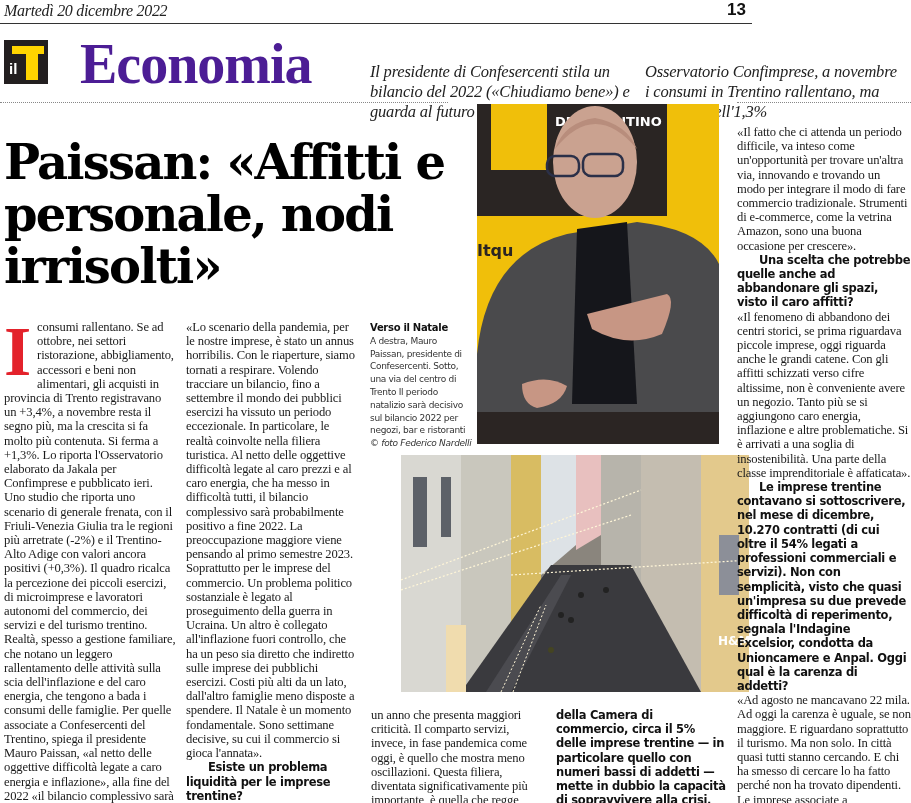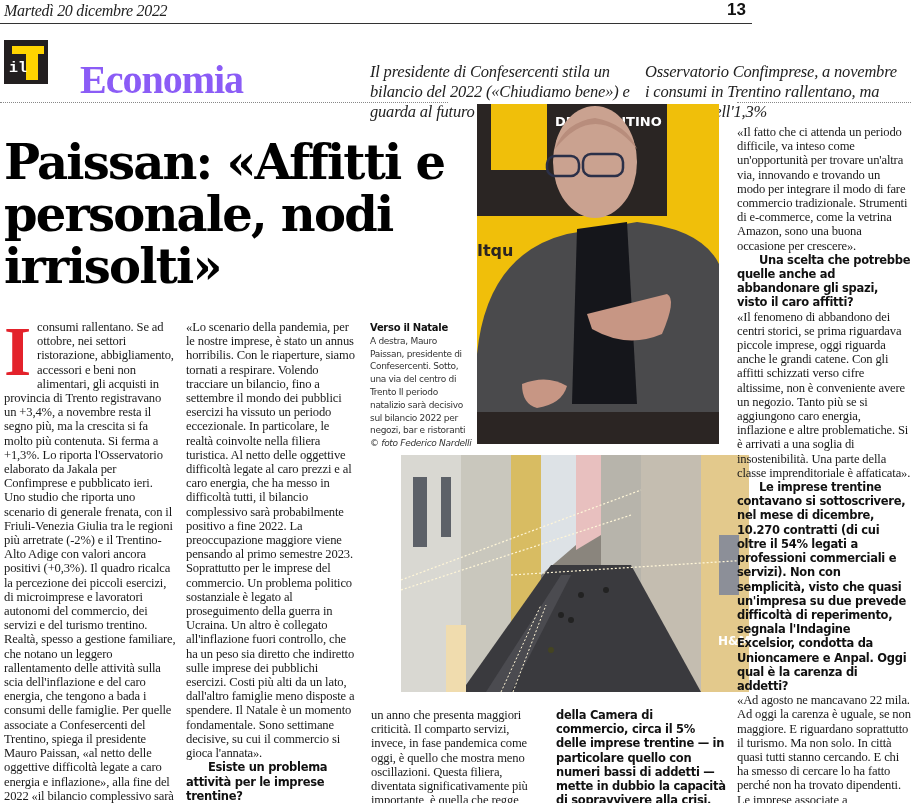--- a/index.html
+++ b/index.html
@@ -6,23 +6,23 @@
   html, body { width: 911px; height: 803px; background: #ffffff; overflow: hidden; }
   body { position: relative; font-family: "DejaVu Serif", serif; color: #1a1a1a; }
 
   .topbar { position: absolute; left: 0; top: 0; width: 752px; height: 24px; border-bottom: 1.5px solid #333; }
   .topbar .date { position: absolute; left: 4px; top: 2px; font-family: "Liberation Serif", serif; font-style: italic; font-size: 16px; color: #222; letter-spacing: -0.3px; }
   .topbar .pagenum { position: absolute; right: 6px; top: 0px; font-family: "Liberation Sans", sans-serif; font-weight: bold; font-size: 17px; color: #111; }
 
   .logo { position: absolute; left: 4px; top: 40px; width: 44px; height: 44px; background: #231f20; }
   .logo .t-bar { position: absolute; left: 8px; top: 6px; width: 32px; height: 8px; background: #ffd400; }
   .logo .t-stem { position: absolute; left: 22px; top: 6px; width: 12px; height: 34px; background: #ffd400; }
-  .logo .il { position: absolute; left: 5px; top: 20px; font-family: Liberation Mono, monospace; font-weight: bold; color: #fff; font-size: 15px; line-height: 18px; }
+  .logo .il { position: absolute; left: 5px; top: 20px; font-family: Liberation Sans, sans-serif; font-weight: bold; color: #fff; font-size: 15px; line-height: 18px; }
 
-  .section { position: absolute; left: 80px; top: 36px; font-family: "Liberation Serif", serif; font-weight: bold; font-size: 40px; color: #8b5cf6; letter-spacing: -1px; line-height: 56px; margin-top: 16px; }
+  .section { position: absolute; left: 80px; top: 36px; font-family: "Liberation Serif", serif; font-weight: bold; font-size: 56px; color: #4c1d95; letter-spacing: -1px; line-height: 56px; }
 
   .kicker { position: absolute; top: 34px; font-family: "Liberation Serif", serif; font-style: italic; font-size: 16.5px; line-height: 20px; color: #222; letter-spacing: -0.2px; margin-top: 28px; }
   .kicker.k1 { left: 370px; width: 280px; }
   .kicker.k2 { left: 645px; width: 260px; }
 
   .dotted { position: absolute; top: 102px; height: 0; border-top: 1px dotted #888; }
   .dotted.d1 { left: 0; width: 448px; }
   .dotted.d2 { left: 737px; width: 174px; }
 
   .headline { position: absolute; left: 4px; top: 120px; width: 470px; font-family: "DejaVu Serif", serif; font-weight: bold; font-size: 48px; line-height: 52px; color: #000; letter-spacing: -1.8px; margin-top: 16px; }
@@ -127,21 +127,21 @@
 </div>
 
 <div class="col col1">
   <span class="dropcap">I</span>
   <p>consumi rallentano. Se ad ottobre, nei settori ristorazione, abbigliamento, accessori e beni non alimentari, gli acquisti in provincia di Trento registravano un +3,4%, a novembre resta il segno più, ma la crescita si fa molto più contenuta. Si ferma a +1,3%. Lo riporta l'Osservatorio elaborato da Jakala per Confimprese e pubblicato ieri. Uno studio che riporta uno scenario di generale frenata, con il Friuli-Venezia Giulia tra le regioni più arretrate (-2%) e il Trentino-Alto Adige con valori ancora positivi (+0,3%). Il quadro ricalca la percezione dei piccoli esercizi, di microimprese e lavoratori autonomi del commercio, dei servizi e del turismo trentino. Realtà, spesso a gestione familiare, che notano un leggero rallentamento delle attività sulla scia dell'inflazione e del caro energia, che tengono a bada i consumi delle famiglie. Per quelle associate a Confesercenti del Trentino, spiega il presidente Mauro Paissan, «al netto delle oggettive difficoltà legate a caro energia e inflazione», alla fine del 2022 «il bilancio complessivo sarà positivo». Nei canali di vendita, prosegue il buon andamento delle vie dello shopping, trainato dagli acquisti natalizi. Il mese di novembre sembra aiutare i pubblici esercizi a chiudere l'anno con relativa soddisfazione, «ma gli ultimi giorni che portano al Natale saranno decisivi, e su quei valori si gioca l'annata di migliaia di imprese».</p>
 
 </div>
 
 <div class="col col2">
   <p>«Lo scenario della pandemia, per le nostre imprese, è stato un annus horribilis. Con le riaperture, siamo tornati a respirare. Volendo tracciare un bilancio, fino a settembre il mondo dei pubblici esercizi ha vissuto un periodo eccezionale. In particolare, le realtà coinvolte nella filiera turistica. Al netto delle oggettive difficoltà legate al caro prezzi e al caro energia, che ha messo in difficoltà tutti, il bilancio complessivo sarà probabilmente positivo a fine 2022. La preoccupazione maggiore viene pensando al primo semestre 2023. Soprattutto per le imprese del commercio. Un problema politico sostanziale è legato al proseguimento della guerra in Ucraina. Un altro è collegato all'inflazione fuori controllo, che ha un peso sia diretto che indiretto sulle imprese dei pubblichi esercizi. Costi più alti da un lato, dall'altro famiglie meno disposte a spendere. Il Natale è un momento fondamentale. Sono settimane decisive, su cui il commercio si gioca l'annata».</p>
-  <p class="q indent">Esiste un problema attività per le imprese trentine?</p>
+  <p class="q indent">Esiste un problema liquidità per le imprese trentine?</p>
   <p>«Per molte c'è un problema legato all'aumento dei tassi d'interesse. C'è chi ha fatto un mutuo per superare le difficoltà legate al Covid. Con l'arrivo della crisi, si è visto rimbalzare da un periodo difficile ad un altro altrettanto complesso. Chi non ha fatto una pianificazione accurata, si vedrà raddoppiato il budget previsto. Gli imprenditori del commercio sono quelli più esposti, e per cui il 2023 è</p>
 </div>
 
 <div class="col col3">
   <p>un anno che presenta maggiori criticità. Il comparto servizi, invece, in fase pandemica come oggi, è quello che mostra meno oscillazioni. Questa filiera, diventata significativamente più importante, è quella che regge meglio».</p>
 
 </div>
 
 <div class="col col4">
   <p class="q">della Camera di commercio, circa il 5% delle imprese trentine — in particolare quello con numeri bassi di addetti — mette in dubbio la capacità di sopravvivere alla crisi, se la situazione non migliorerà nei primi mesi del 2023. Quale strada devono seguire le microimprese per</p>

